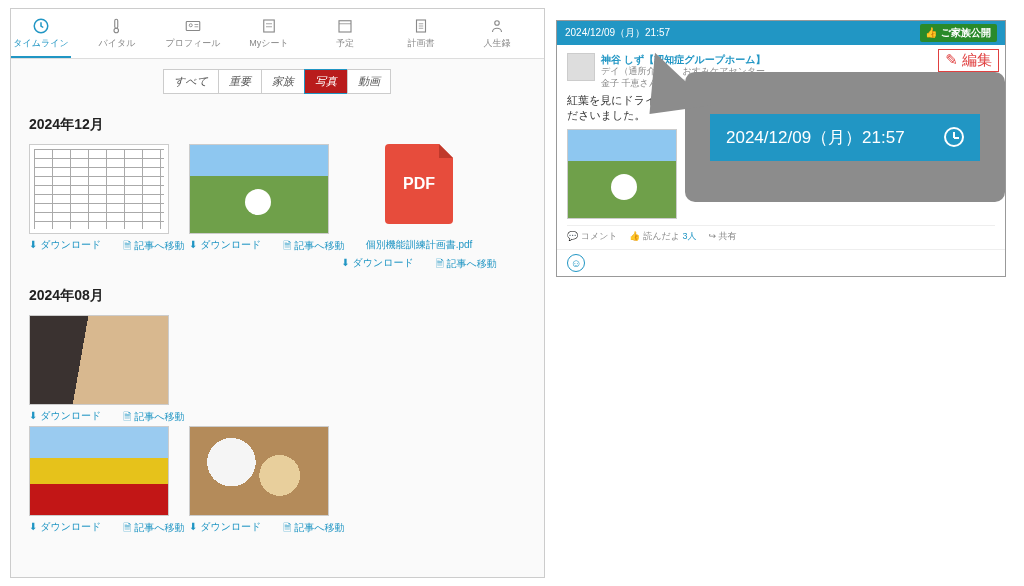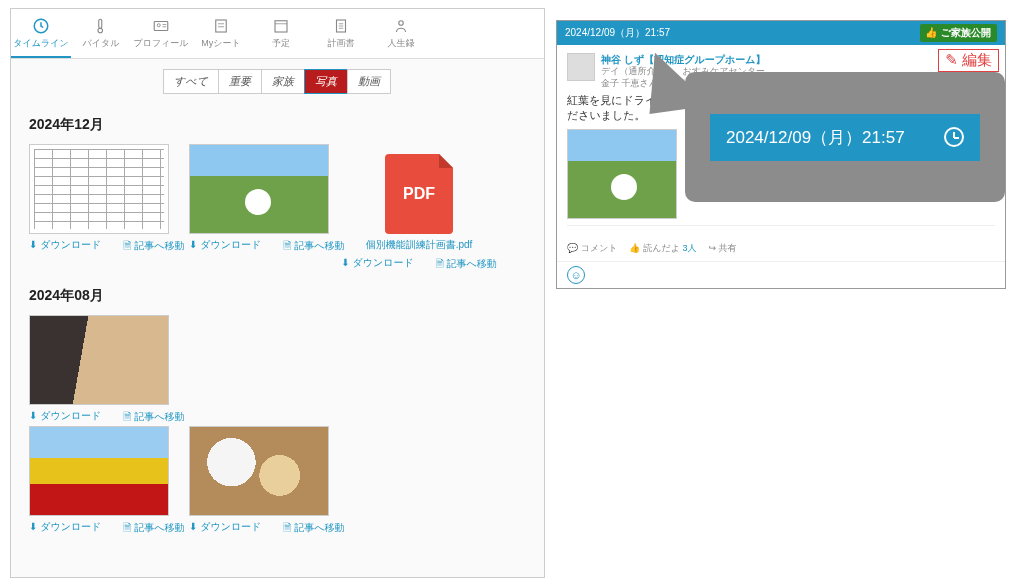--- a/index.html
+++ b/index.html
@@ -20,20 +20,21 @@
       height: 570px;
       border: 1px solid #ccc;
       background: #fafafa;
       overflow: hidden;
     }
     
     .tab-nav {
       display: flex;
       background: #fff;
       border-bottom: 1px solid #ddd;
+      gap: 16px;
     }
     .tab-item {
       flex: 0 0 auto;
       width: 60px;
       text-align: center;
       padding: 8px 0 6px;
       font-size: 9px;
       color: #888;
       cursor: pointer;
     }
@@ -84,21 +85,21 @@
       display: flex;
       gap: 20px;
     }
     .grid-item { width: 140px; }
     .thumb {
       width: 140px;
       height: 90px;
       background: #ddd;
       border: 1px solid #ccc;
       display: flex;
-      align-items: flex-end;
+      align-items: flex-start;
       justify-content: center;
       position: relative;
       overflow: hidden;
     }
     .action-row {
       margin-top: 4px;
       display: flex;
       gap: 22px;
       font-size: 10px;
     }
@@ -210,21 +211,21 @@
     .post-text { font-size: 11px; color: #333; margin: 4px 0 6px; }
     .post-thumb {
       width: 110px; height: 90px;
     }
     .post-footer {
       display: flex;
       align-items: center;
       gap: 12px;
       font-size: 9px;
       color: #888;
-      padding: 16px 0 0;
+      padding: 4px 0 0;
       border-top: 1px solid #eee;
       margin-top: 6px;
     }
     .post-footer .link-blue { font-size: 9px; margin-top: 16px; }
     .edit-badge {
       position: absolute;
       top: 4px; right: 6px;
       border: 1px solid #e04040;
       color: #e04040;
       font-size: 15px;

